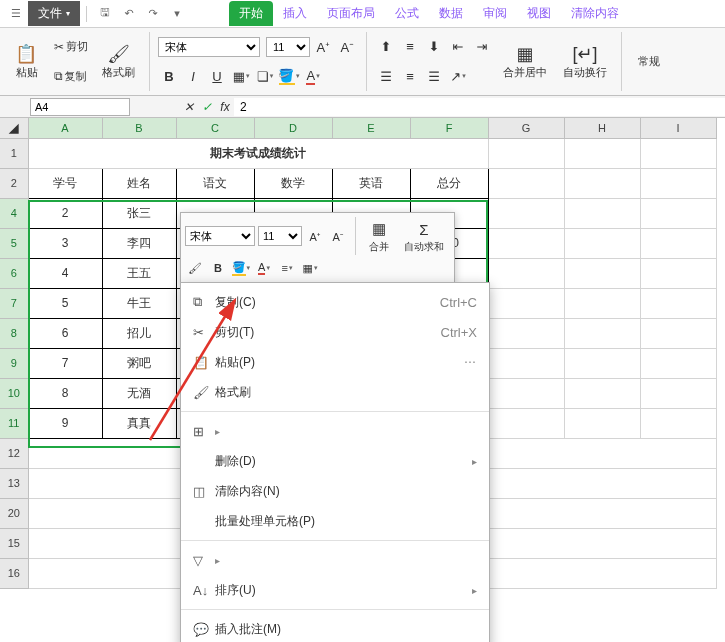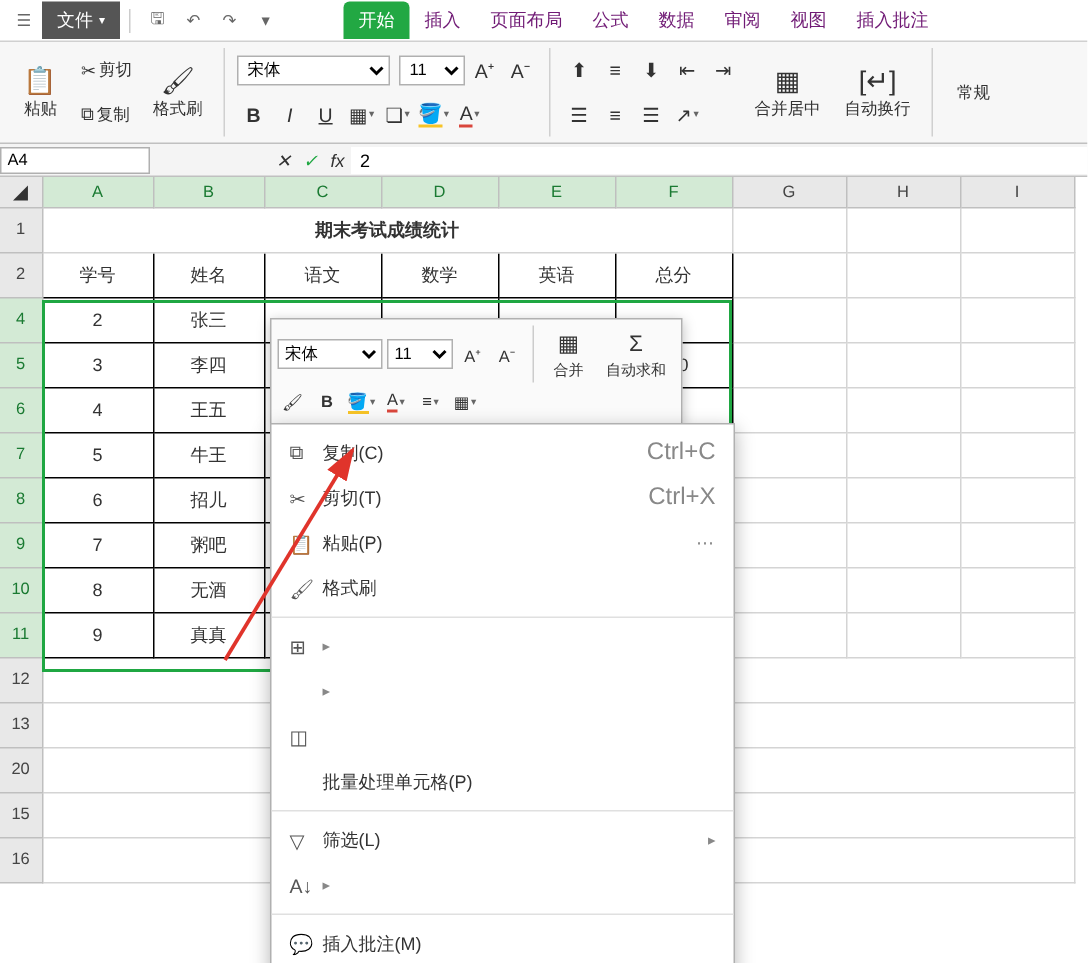--- a/index.html
+++ b/index.html
@@ -1,20 +1,20 @@
 <!DOCTYPE html>
 <html><head>
   <meta charset="utf-8">
   <style>
     * { box-sizing: border-box; margin: 0; padding: 0; font-family: "Microsoft YaHei", Arial, sans-serif; }
     body { background: #fff; font-size: 12px; color: #333; width: 725px; height: 642px; overflow: hidden; position: relative; }
     
     
     .menubar { display: flex; align-items: center; height: 28px; background: #fff; border-bottom: 1px solid #d0d0d0; padding-left: 4px; }
-    .menubar-item { padding: 4px 10px; font-size: 12px; color: #701a75; cursor: pointer; }
+    .menubar-item { padding: 4px 10px; font-size: 12px; color: #8b5cf6; cursor: pointer; }
     .menubar-item.file { background: #555; color: #fff; display: flex; align-items: center; }
     .menubar-item.file::after { content: "▾"; font-size: 8px; margin-left: 4px; }
     .menubar-item.active { background: #22a843; color: #fff; border-radius: 4px 4px 0 0; }
     .menubar-sep { width: 1px; height: 16px; background: #ccc; margin: 0 6px; }
     .menubar-icon { width: 16px; height: 16px; margin: 0 4px; display: inline-flex; align-items: center; justify-content: center; font-size: 11px; color:#666; }
     
     
     .ribbon { display: flex; background: #f7f7f7; border-bottom: 1px solid #c0c0c0; height: 68px; padding: 4px 0; }
     .ribbon-group { display: flex; border-right: 1px solid #d0d0d0; padding: 0 6px; }
     .ribbon-bigbtn { display: flex; flex-direction: column; align-items: center; justify-content: center; padding: 2px 8px; min-width: 42px; font-size: 11px; color: #333; cursor: pointer; }
@@ -25,21 +25,21 @@
     .ribbon-smallbtn .ico { margin-right: 2px; font-size: 12px; }
     .ribbon-select { height: 20px; font-size: 11px; border: 1px solid #b0b0b0; background: #fff; padding: 0 2px; }
     .ribbon-iconbtn { width: 22px; height: 20px; display: inline-flex; align-items: center; justify-content: center; cursor: pointer; font-size: 13px; }
     .ribbon-iconbtn.drop::after { content: "▾"; font-size: 7px; margin-left: 1px; color: #666; }
     
     .font-name { width: 102px; }
     .font-size { width: 44px; margin-left: 4px; }
     
     
     .midbar { display: flex; align-items: center; height: 22px; border-bottom: 1px solid #c0c0c0; background: #f4f4f4; }
-    .namebox-wrap { width: 180px; display: flex; align-items: center; }
+    .namebox-wrap { width: 180px; display: flex; align-items: center; padding-left: 30px; }
     .namebox { width: 100px; height: 18px; border: 1px solid #b0b0b0; background: #fff; font-size: 11px; padding: 0 4px; }
     .fx-icon { width: 18px; text-align: center; font-style: italic; font-size: 12px; color: #333; }
     .formula-input { flex: 1; border: none; height: 18px; font-size: 12px; padding: 0 6px; background: #fff; }
     
     
     .grid-wrap { position: relative; }
     table.grid { border-collapse: collapse; table-layout: fixed; }
     .corner { width: 28px; height: 20px; background: #e8e8e8; border: 1px solid #bfbfbf; border-top: none; border-left: none; }
     th.colhdr { height: 20px; background: #e8e8e8; border: 1px solid #bfbfbf; border-top: none; font-weight: normal; font-size: 11px; color: #444; text-align: center; }
     th.rowhdr { width: 28px; background: #e8e8e8; border: 1px solid #bfbfbf; border-left: none; font-weight: normal; font-size: 11px; color: #444; text-align: center; }
@@ -69,21 +69,21 @@
     .mini-toolbar .mbtn.drop::after { content: "▾"; font-size: 7px; margin-left: 1px; color: #666; }
     .mini-toolbar .mbig { display: flex; flex-direction: column; align-items: center; padding: 0 6px; font-size: 10px; cursor: pointer; }
     .mini-toolbar .mbig .ic { height: 22px; display:flex; align-items:center; font-size:15px; }
     .mini-toolbar .vline { width: 1px; height: 38px; background: #ccc; margin: 0 4px; }
     
     
     .ctx-menu { position: absolute; width: 310px; background: #fff; border: 1px solid #b0b0b0; box-shadow: 0 4px 12px rgba(0,0,0,0.3); padding: 4px 0; font-size: 12px; }
     .ctx-item { display: flex; align-items: center; height: 30px; padding: 0 12px; cursor: pointer; }
     .ctx-item .cico { width: 22px; font-size: 13px; color: #555; display:flex; align-items:center; }
     .ctx-item .clabel { flex: 1; }
-    .ctx-item .cshort { color: #888; font-size: 16px; }
+    .ctx-item .cshort { color: #888; font-size: 13px; }
     .ctx-item .carrow { color: #888; font-size: 10px; }
     .ctx-item .cdots { color: #888; letter-spacing: 1px; }
     .ctx-sep { height: 1px; background: #e0e0e0; margin: 4px 0; }
     
     
     .arrow-svg { position: absolute; pointer-events: none; }
     
     .underline-a { text-decoration: underline; }
   </style>
 </head>
@@ -98,21 +98,21 @@
   <span class="menubar-icon">↷</span>
   <span class="menubar-icon">▾</span>
   <span style="width:40px"></span>
   <span class="menubar-item active">开始</span>
   <span class="menubar-item">插入</span>
   <span class="menubar-item">页面布局</span>
   <span class="menubar-item">公式</span>
   <span class="menubar-item">数据</span>
   <span class="menubar-item">审阅</span>
   <span class="menubar-item">视图</span>
-  <span class="menubar-item">插入批注</span>
+  <span class="menubar-item">清除内容</span>
 </div>
 
 <div class="ribbon">
   <div class="ribbon-group">
     <div class="ribbon-bigbtn">
       <span class="ico">📋</span>
       <span>粘贴</span>
     </div>
     <div class="ribbon-col">
       <span class="ribbon-smallbtn">
@@ -421,37 +421,39 @@
     <span class="cico">🖌</span>
     <span class="clabel">格式刷</span>
   </div>
   <div class="ctx-sep"></div>
   <div class="ctx-item">
     <span class="cico">⊞</span>
     <span class="carrow">▸</span>
   </div>
   <div class="ctx-item">
     <span class="cico"></span>
+    <span class="clabel">删除(D)</span>
     <span class="carrow">▸</span>
   </div>
   <div class="ctx-item">
     <span class="cico">◫</span>
+    <span class="clabel">清除内容(N)</span>
   </div>
   <div class="ctx-item">
     <span class="cico"></span>
     <span class="clabel">批量处理单元格(P)</span>
   </div>
   <div class="ctx-sep"></div>
   <div class="ctx-item">
     <span class="cico">▽</span>
-    <span class="clabel">筛选(L)</span>
     <span class="carrow">▸</span>
   </div>
   <div class="ctx-item">
     <span class="cico">A↓</span>
+    <span class="clabel">排序(U)</span>
     <span class="carrow">▸</span>
   </div>
   <div class="ctx-sep"></div>
   <div class="ctx-item">
     <span class="cico">💬</span>
     <span class="clabel">插入批注(M)</span>
   </div>
 </div>
 
 <svg class="arrow-svg" style="left:140px; top:290px; width:110px; height:160px;">

